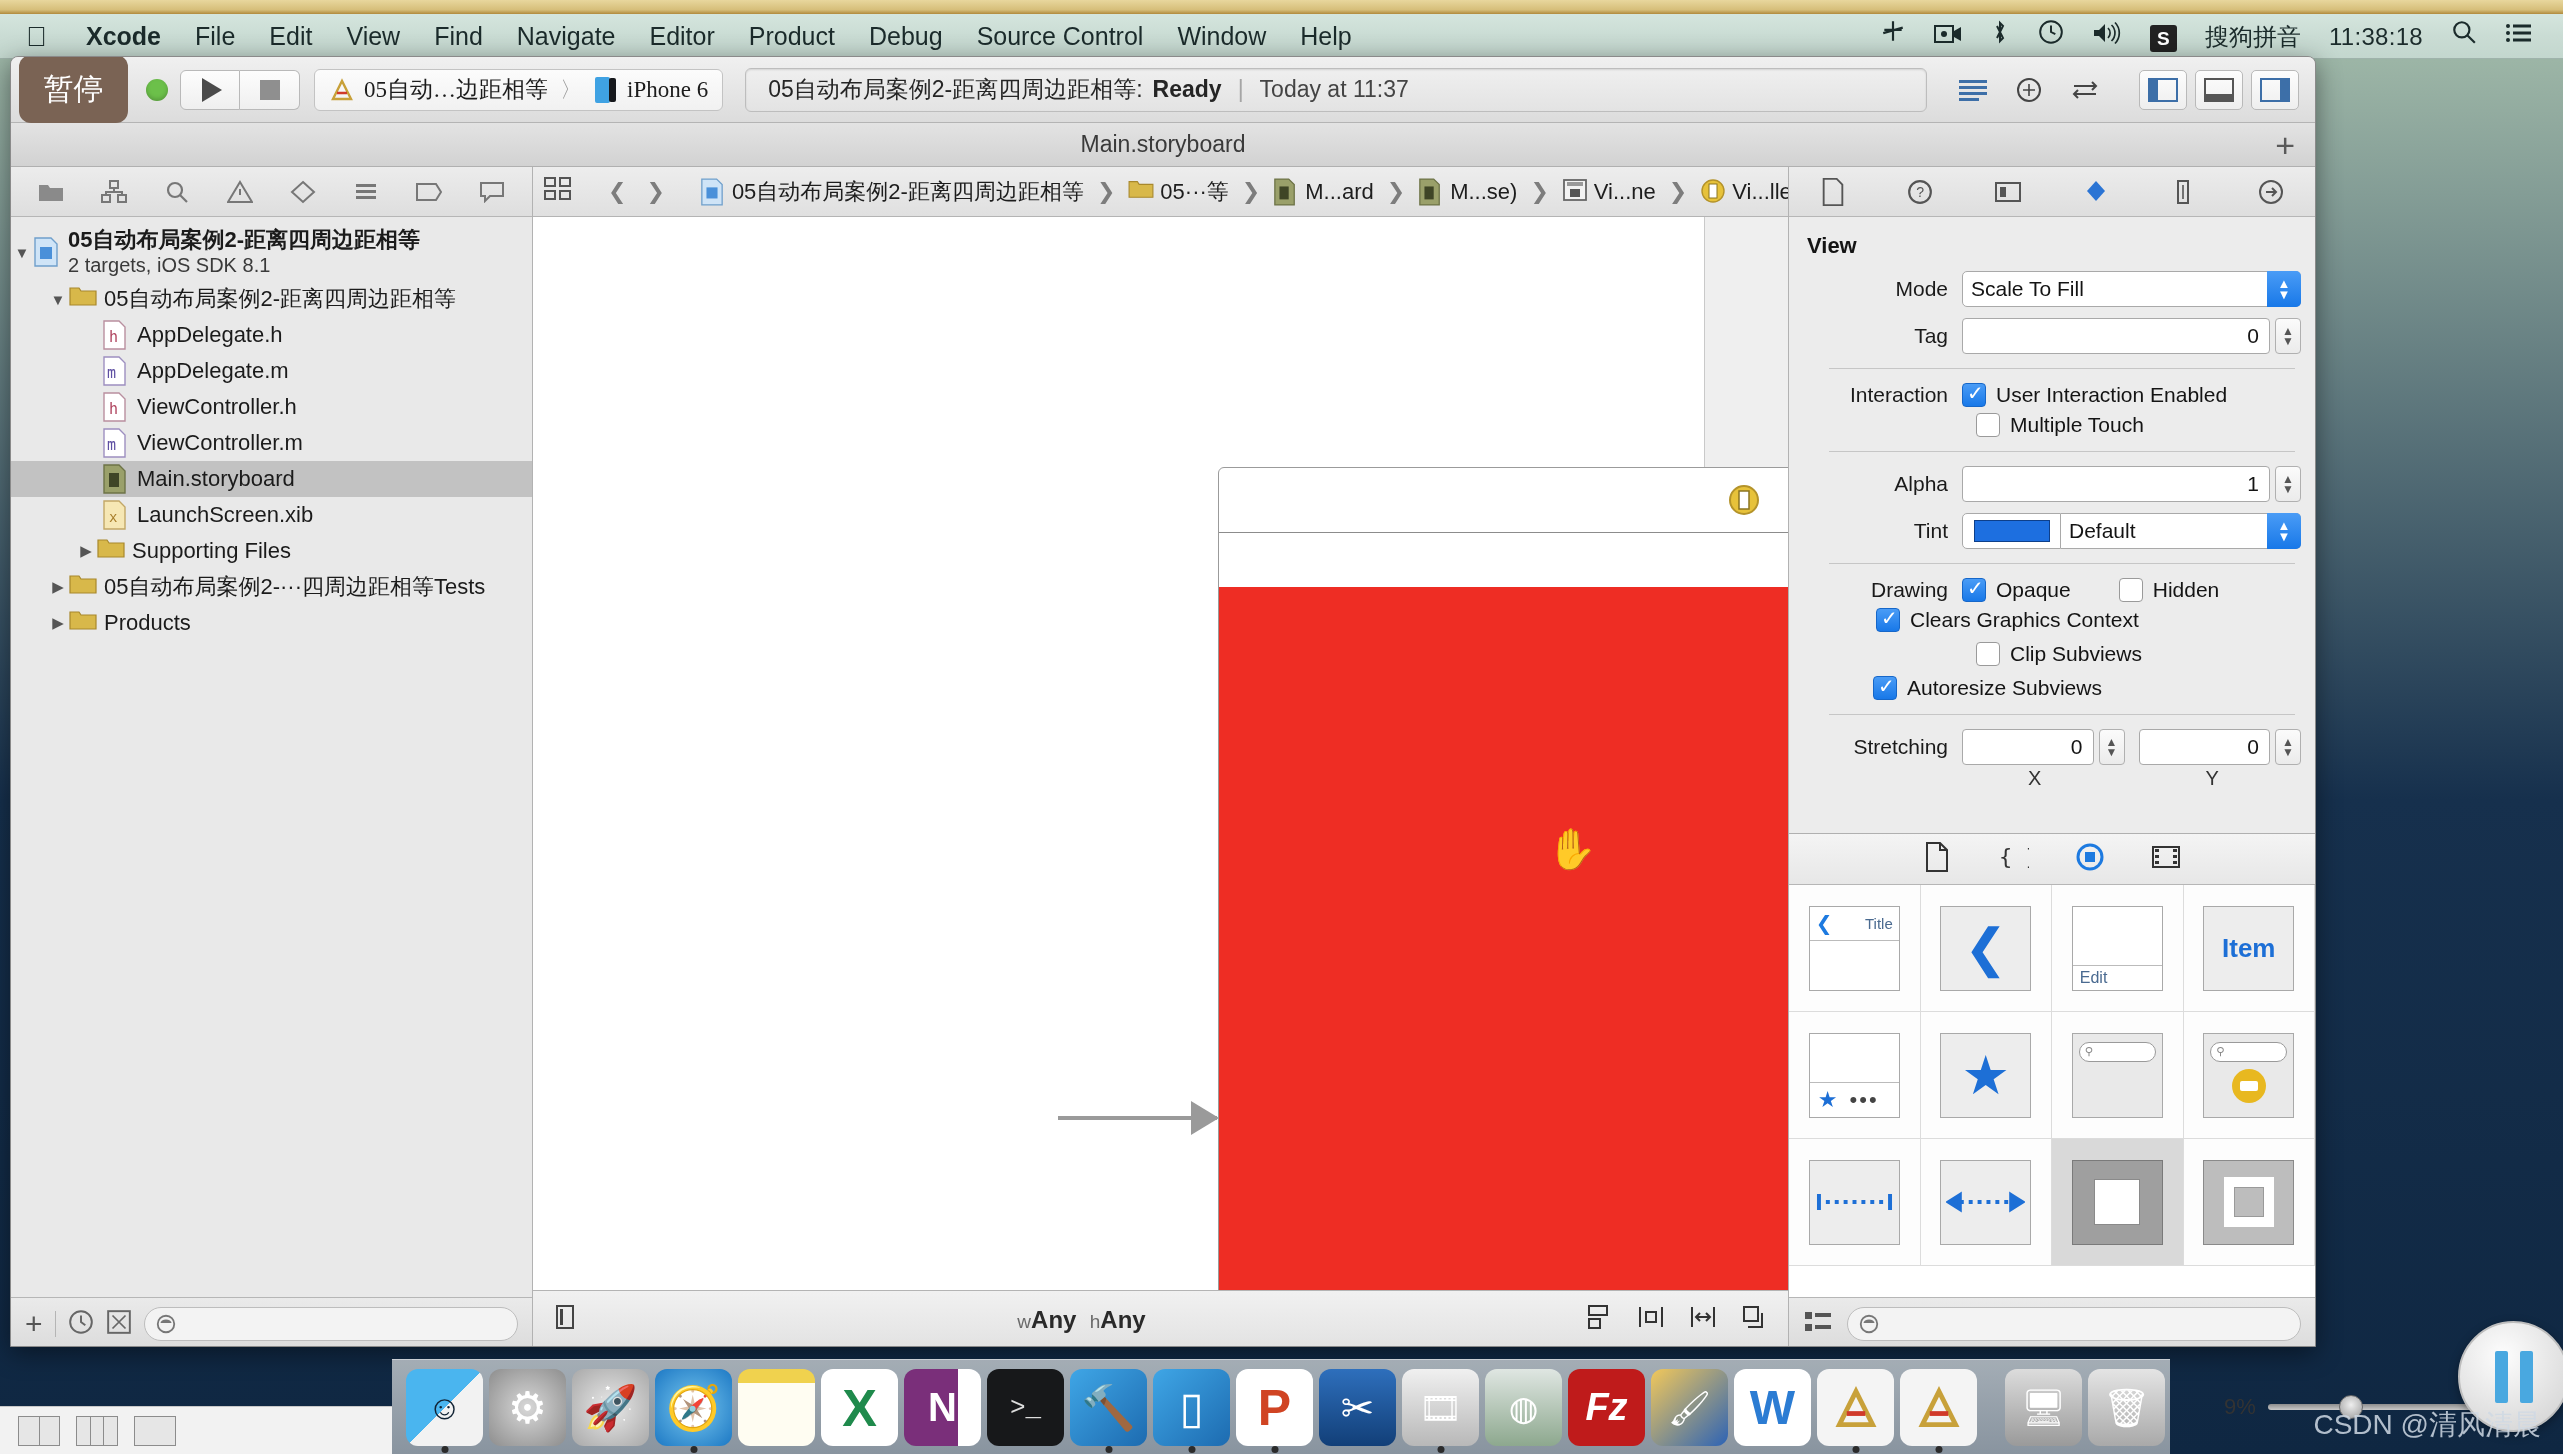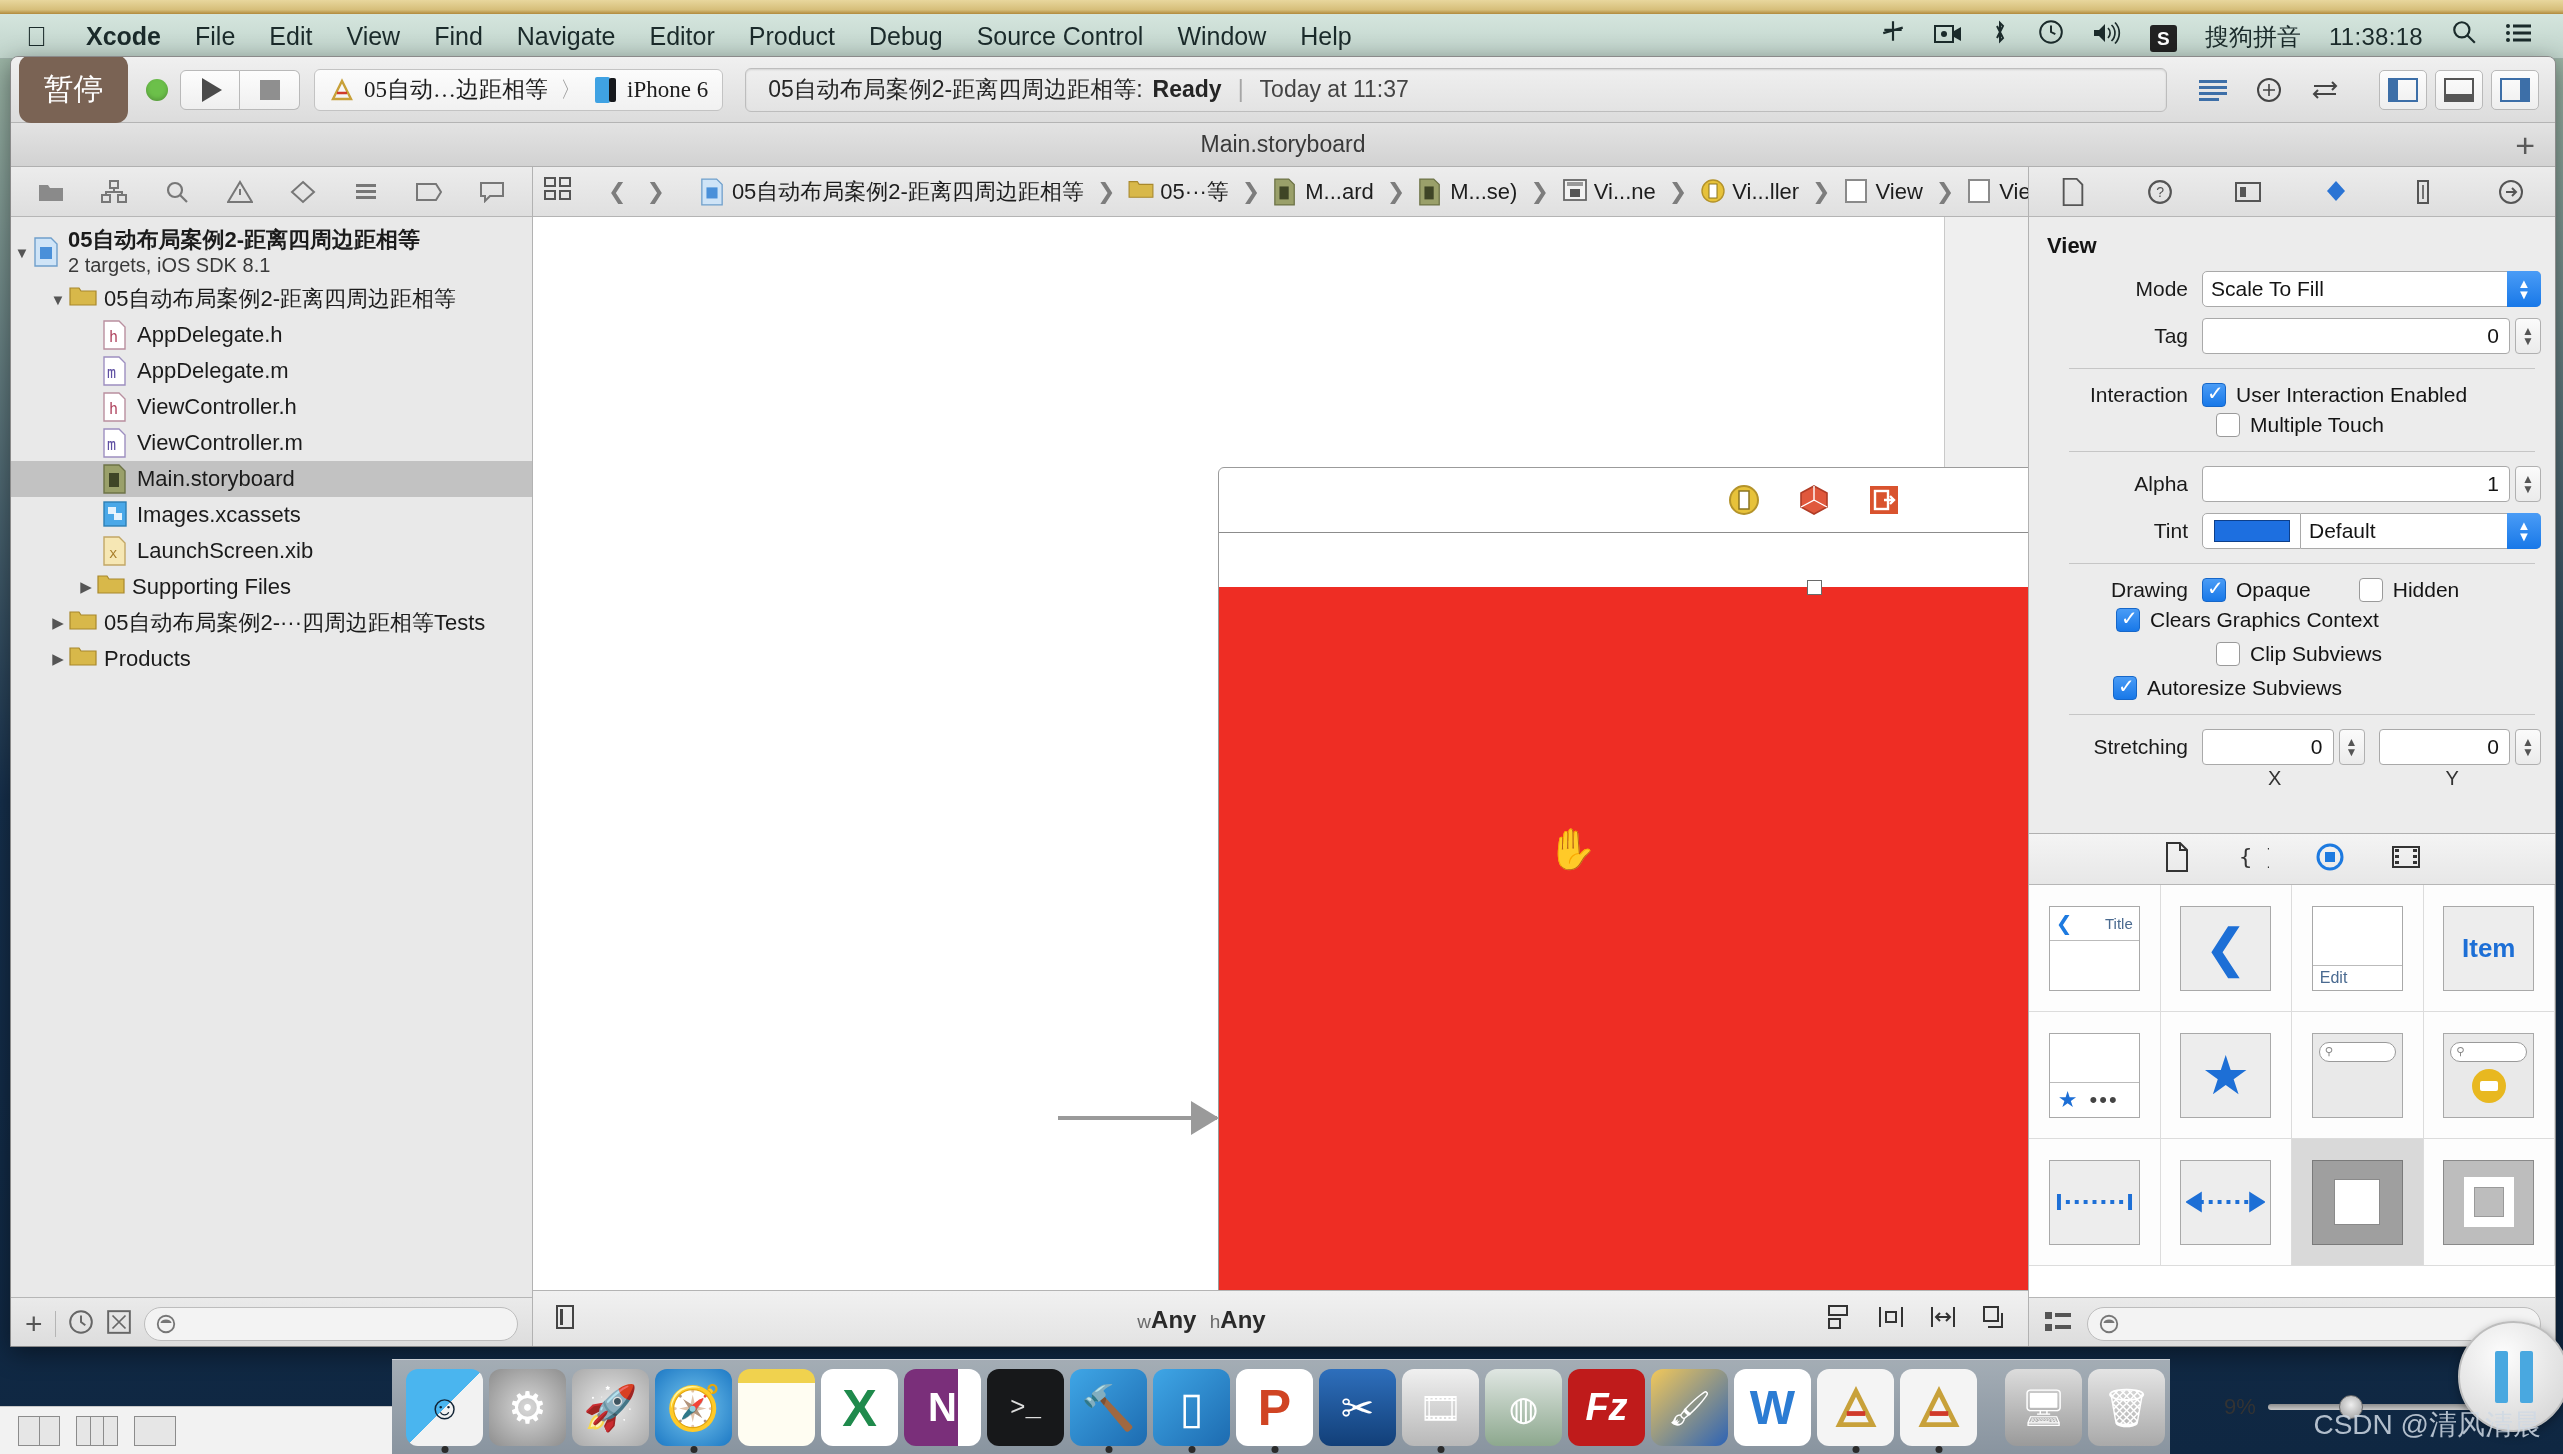--- a/index.html
+++ b/index.html
@@ -36,21 +36,21 @@
   .menubar .right{ margin-left:auto; display:flex; align-items:center; padding-right:16px; }
   .menubar .right .mi{ padding:0 14px; font-size:24px; }
   .sogou-badge{
     display:inline-block; width:27px; height:27px; background:#222; color:#fff;
     font-size:19px; font-weight:bold; text-align:center; line-height:27px; border-radius:3px;
   }
   .clock{ font-size:25px; letter-spacing:0.3px; }
 
   
   .xwin{
-    position:absolute; left:10px; top:56px; width:2546px; height:1291px;
+    position:absolute; left:10px; top:56px; width:2306px; height:1291px;
     background:#d7d7d7; border:1px solid #8a8a8a;
     border-radius:8px 8px 0 0; overflow:hidden;
     box-shadow:0 6px 26px rgba(0,0,0,.45);
   }
 
   
   .xtoolbar{
     position:relative; height:66px;
     background:linear-gradient(180deg,#f0f0f0,#dcdcdc);
     border-bottom:1px solid #b4b4b4;
@@ -550,30 +550,20 @@
           <div class="row sel" style="padding-left:91px">
             <span class="ic">
               <svg width="26" height="30" viewBox="0 0 26 30">
                   <path d="M2 1 h15 l6 6 v22 h-21 z" fill="#9aa06a" stroke="#6d7347" stroke-width="1.4"></path>
                   <rect x="7" y="9" width="10" height="14" fill="#3f4526"></rect>
                 </svg>
             </span>
             <span class="lbl">Main.storyboard</span>
           </div>
 
-          <div class="row" style="padding-left:91px">
-            <span class="ic">
-              <svg width="26" height="28" viewBox="0 0 26 28">
-                  <rect x="2" y="2" width="22" height="24" fill="#4aa8e8" stroke="#2d7fb5" stroke-width="1.4"></rect>
-                  <rect x="6" y="7" width="8" height="7" fill="#fff" opacity=".85"></rect>
-                  <rect x="12" y="13" width="8" height="7" fill="#fff" opacity=".85"></rect>
-                </svg>
-            </span>
-            <span class="lbl">Images.xcassets</span>
-          </div>
           <div class="row" style="padding-left:91px">
             <span class="ic">
               <svg width="26" height="30" viewBox="0 0 26 30">
                   <path d="M2 1 h15 l6 6 v22 h-21 z" fill="#f6e7b4" stroke="#c2a766" stroke-width="1.4"></path>
                   <text x="7" y="22" font-size="14" fill="#a87f2d" font-family="monospace">x</text>
                 </svg>
             </span>
             <span class="lbl">LaunchScreen.xib</span>
           </div>
           <div class="row" style="padding-left:64px">

